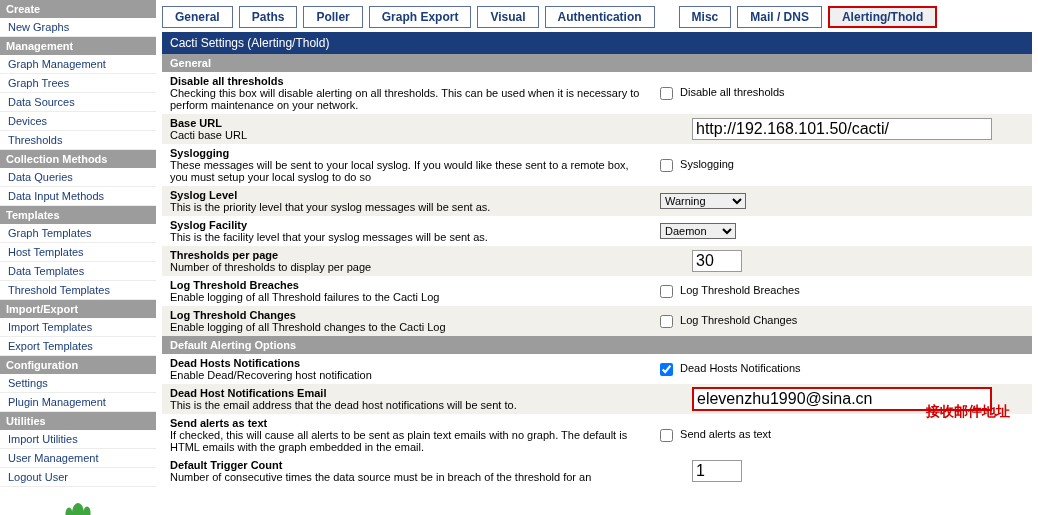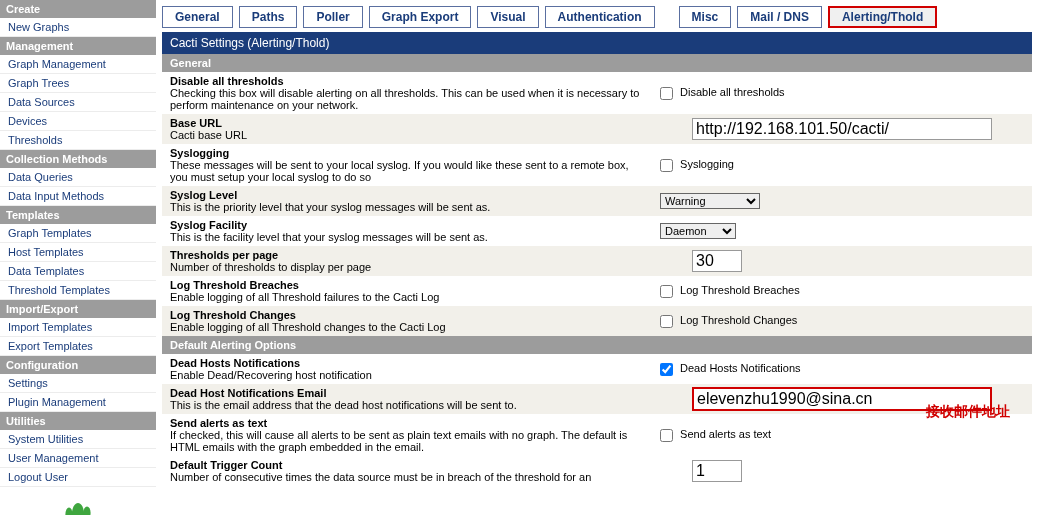--- a/index.html
+++ b/index.html
@@ -61,21 +61,21 @@
         <div class="sb-item">Host Templates</div>
         <div class="sb-item">Data Templates</div>
         <div class="sb-item">Threshold Templates</div>
         <div class="sb-head">Import/Export</div>
         <div class="sb-item">Import Templates</div>
         <div class="sb-item">Export Templates</div>
         <div class="sb-head">Configuration</div>
         <div class="sb-item">Settings</div>
         <div class="sb-item">Plugin Management</div>
         <div class="sb-head">Utilities</div>
-        <div class="sb-item">System Utilities</div>
+        <div class="sb-item">Import Utilities</div>
         <div class="sb-item">User Management</div>
         <div class="sb-item">Logout User</div>
       </div>
     <div class="sb-logo">
       <svg viewBox="0 0 40 40">
         <ellipse cx="20" cy="25" rx="7" ry="14" fill="#3fa63f"></ellipse>
         <ellipse cx="10" cy="24" rx="4" ry="8" fill="#3fa63f"></ellipse>
         <ellipse cx="30" cy="22" rx="4" ry="7" fill="#3fa63f"></ellipse>
       </svg>
     </div>
@@ -129,21 +129,21 @@
           <input type="checkbox" class="chk" style="">
           <span>Syslogging</span>
         </td>
       </tr>
 
       <tr class="row alt">
         <td class="desc">
           <span class="lbl">Syslog Level</span>
           <span>This is the priority level that your syslog messages will be sent as.</span>
         </td>
-        <td><select style="width:100px"><option>Warning</option></select></td>
+        <td><select style="width:86px"><option>Warning</option></select></td>
       </tr>
 
       <tr class="row">
         <td class="desc">
           <span class="lbl">Syslog Facility</span>
           <span>This is the facility level that your syslog messages will be sent as.</span>
         </td>
         <td><select style="width:76px"><option>Daemon</option></select></td>
       </tr>
 

